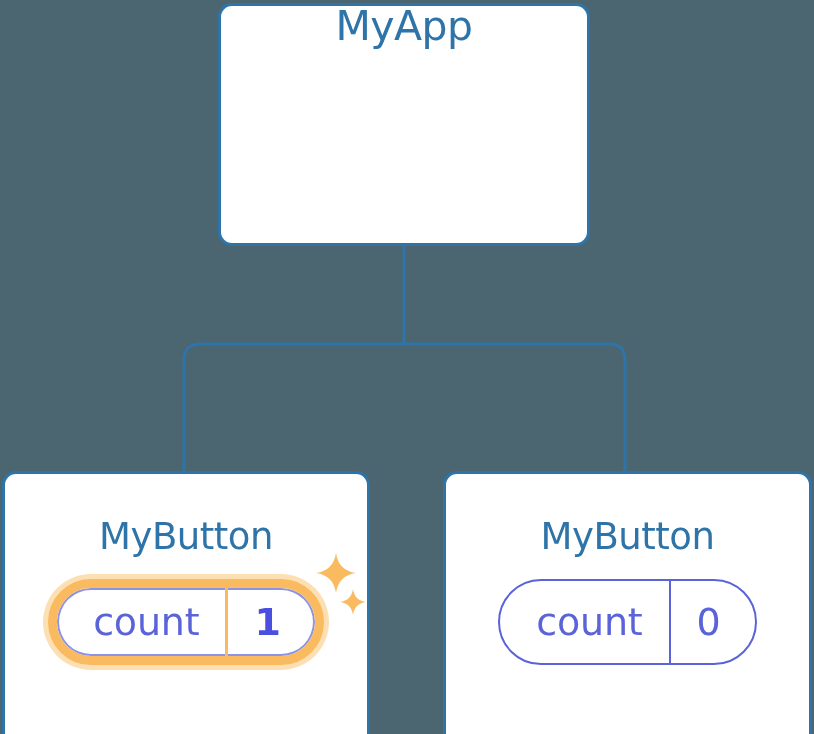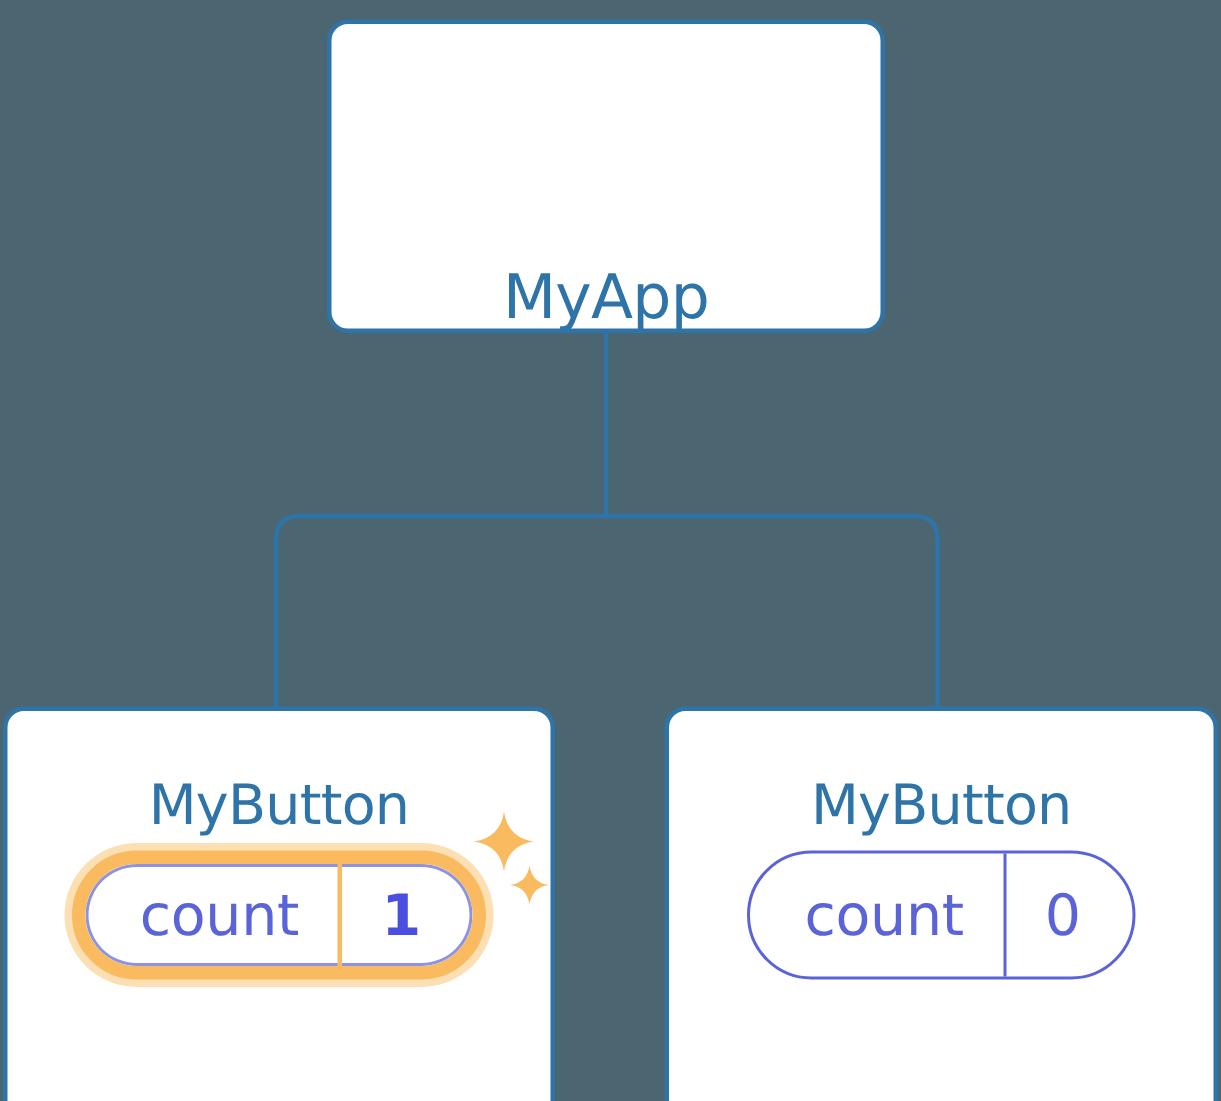--- a/index.html
+++ b/index.html
@@ -37,25 +37,25 @@
     position: absolute;
     background: #ffffff;
     border: 3px solid #2e74a8;
     border-radius: 14px;
     box-sizing: border-box;
     z-index: 2;
   }
 
   .node-root {
     left: 218px;
-    top: 13px;
+    top: 3px;
     width: 372px;
-    height: 209px;
-    display: flex;
-    align-items: flex-end;
+    height: 243px;
+    display: flex;
+    align-items: flex-start;
     justify-content: center;
   }
 
   .node-child {
     height: 300px;           
     display: flex;
     flex-direction: column;
     align-items: center;
     padding-top: 44px;
     box-sizing: border-box;
@@ -83,21 +83,21 @@
   }
 
   .node-child .node-title {
     font-size: 37px;
     text-align: center;
   }
 
   
   .pill-wrap {
     position: relative;
-    margin-top: 12px;
+    margin-top: 24px;
     display: inline-block;
   }
 
   .pill {
     position: relative;
     display: flex;
     align-items: stretch;
     height: 86px;
     border-radius: 999px;
     background: #ffffff;

